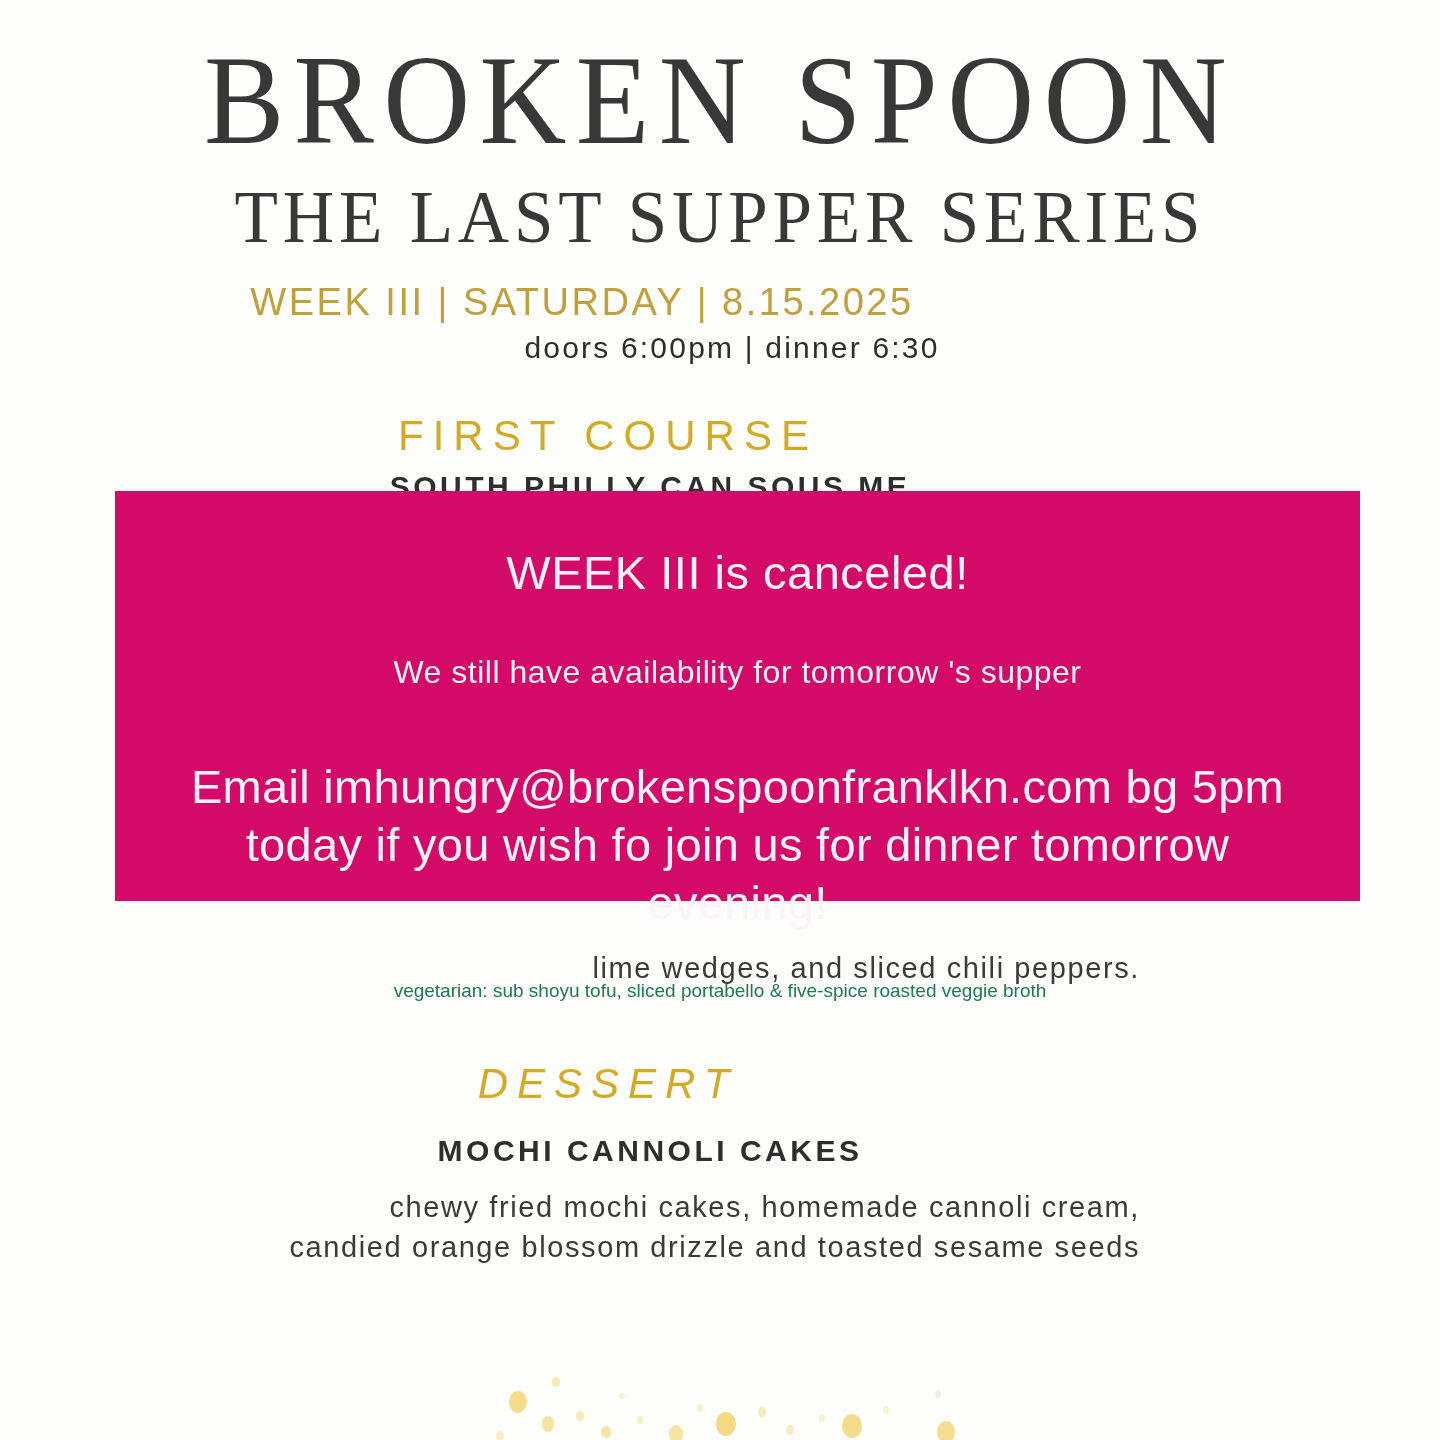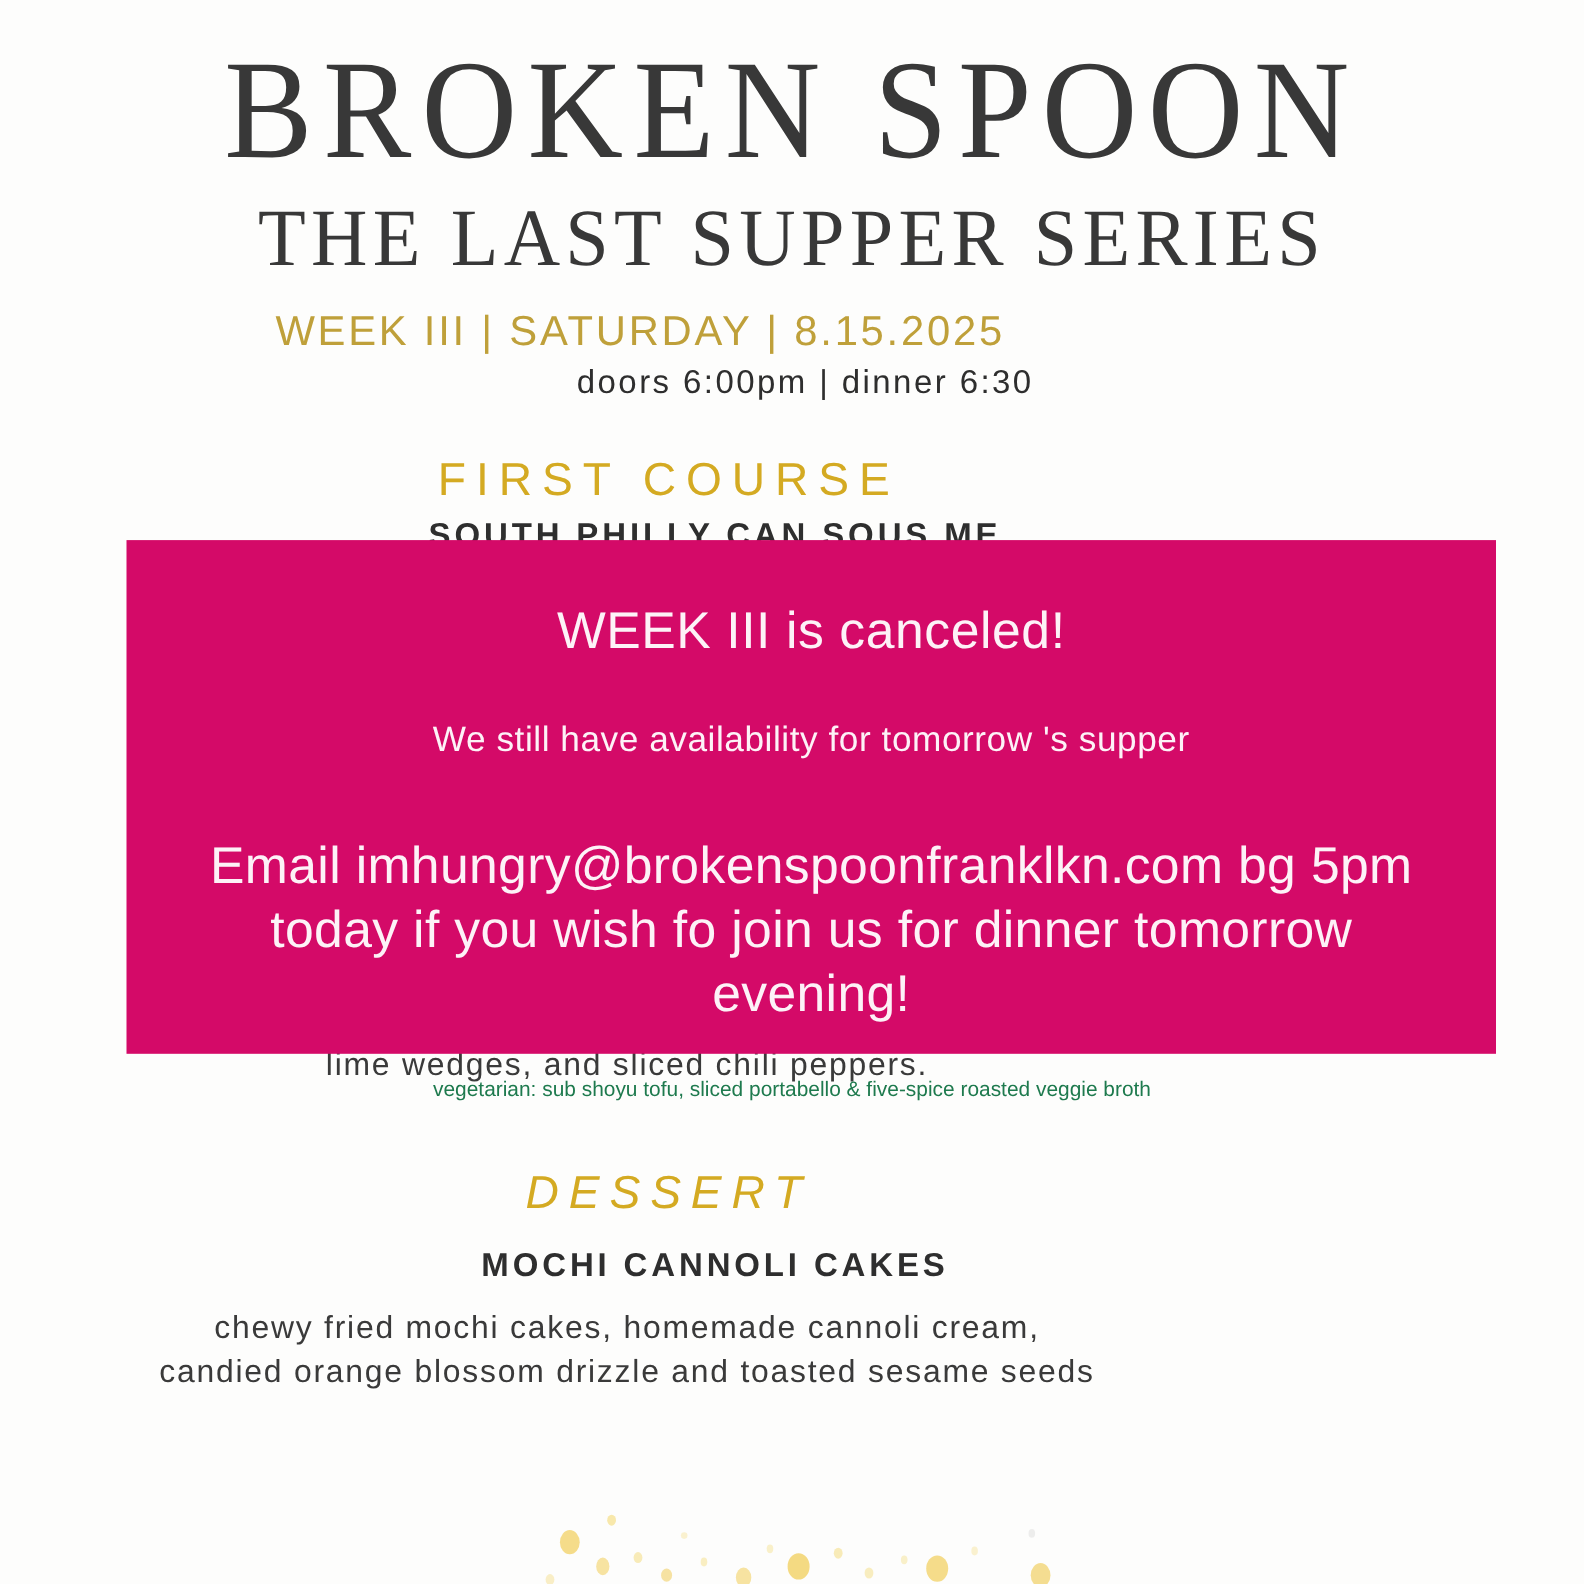--- a/index.html
+++ b/index.html
@@ -92,21 +92,21 @@
     letter-spacing:3.5px;
     color:#2e2e2e;
     font-weight:bold;
   }
   .dish-name.first { top:472px; }
   .dish-name.dessert { top:1136px; }
 
   .dish-desc {
     position:absolute;
     left:0; width:1140px;
-    text-align:center;
+    text-align:right;
     font-size:29px;
     line-height:40px;
     letter-spacing:1.6px;
     color:#3a3a3a;
     font-weight:300;
   }
   .dish-desc.entree-tail { top:948px; }
   .dish-desc.dessert { top:1187px; }
 
   .veg-note {
@@ -120,21 +120,21 @@
     color:#1e7a4e;
     font-weight:400;
   }
 
   
   .notice-banner {
     position:absolute;
     left:115px;
     top:491px;
     width:1245px;
-    height:467px;
+    height:410px;
     background:#d40a68;
     padding-top:24px;
   }
 
   .notice-line {
     width:100%;
     text-align:center;
     color:#fdf2f7;
     font-weight:300;
   }

